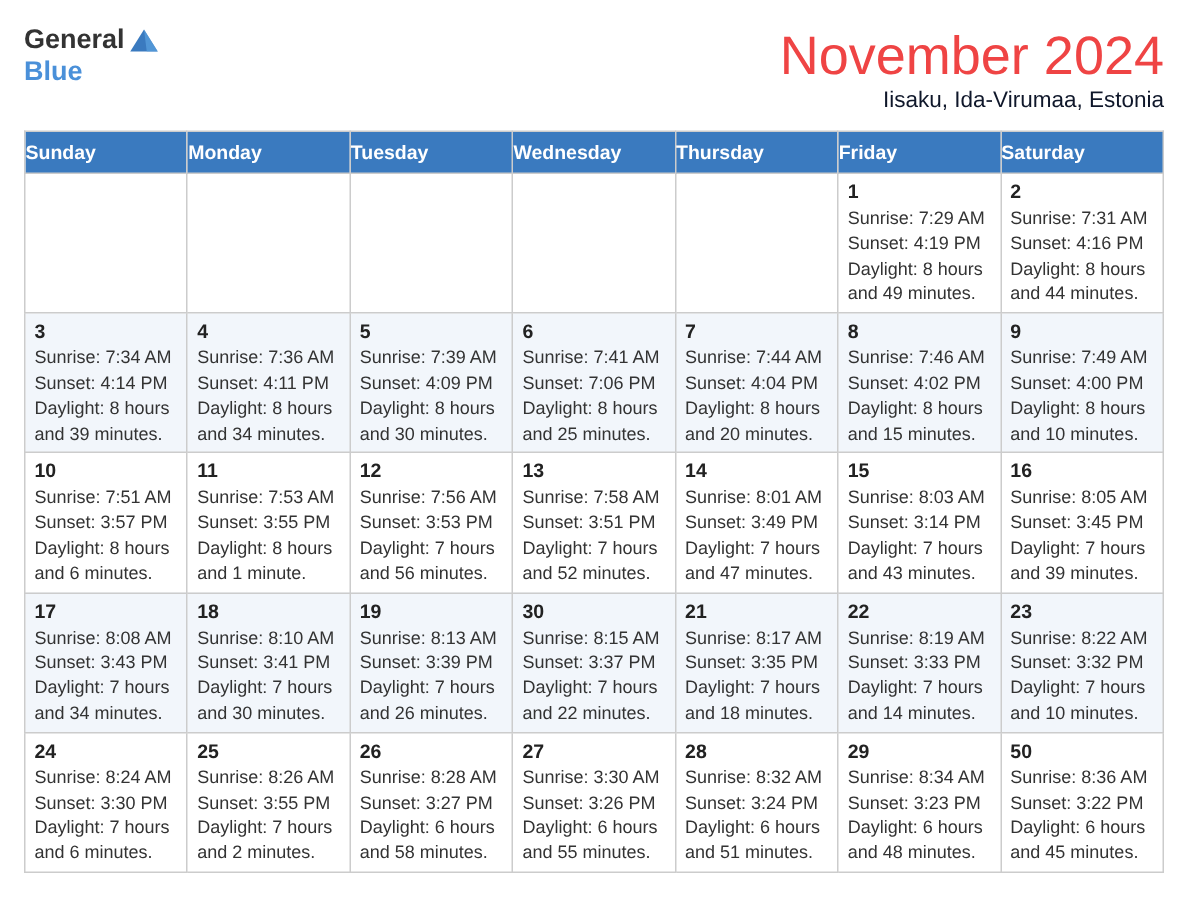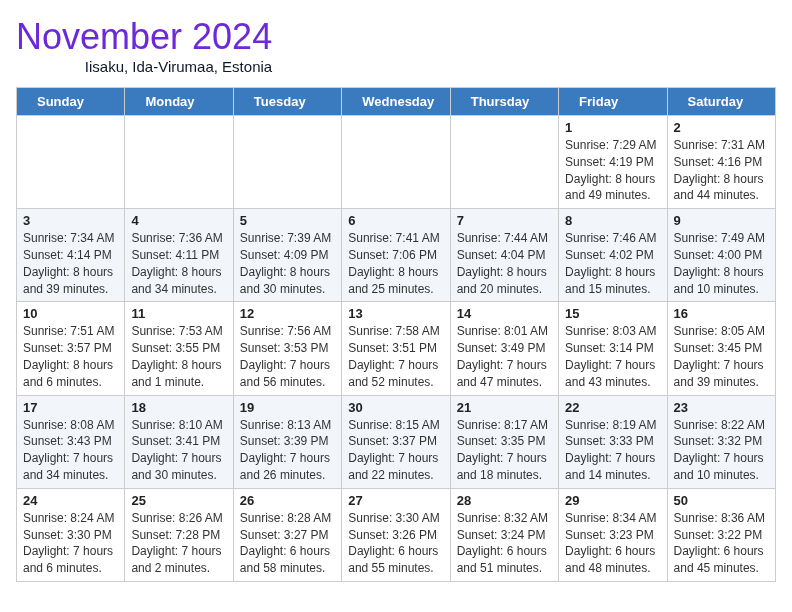--- a/index.html
+++ b/index.html
@@ -36,38 +36,38 @@
       width: 22px;
       height: 22px;
       margin-left: 2px;
     }
     .title-section {
       text-align: right;
     }
     .month-title {
       font-size: 36px;
       font-weight: normal;
-      color: #6d28d9;
+      color: #ef4444;
     }
     .location-subtitle {
       font-size: 15px;
       color: #0f172a;
     }
     .calendar-table {
       width: 100%;
       border-collapse: collapse;
       table-layout: fixed;
     }
     .calendar-table th {
       background-color: #3a7abf;
       color: #fff;
       font-size: 13px;
       font-weight: bold;
       text-align: left;
-      padding: 6px 20px;
+      padding: 6px 0;
       border: 1px solid #ccc;
     }
     .calendar-table td {
       vertical-align: top;
       border: 1px solid #ccc;
       padding: 4px 6px;
       height: 90px;
       font-size: 11px;
       color: #333;
       background: #fff;
@@ -88,20 +88,32 @@
       line-height: 1.4;
     }
     .empty-cell {
       background: #fff !important;
     }
   </style>
 </head>
 <body>
 
 <div class="header">
+  <div class="logo">
+    <div style="display:flex;flex-direction:column;align-items:flex-start;">
+      <div style="display:flex;align-items:center;">
+        <span class="logo-text-general">General</span>
+        <svg class="logo-icon" viewBox="0 0 24 24" xmlns="http://www.w3.org/2000/svg">
+          <polygon points="2,20 12,4 22,20" fill="#3a7abf"></polygon>
+          <polygon points="12,4 22,20 14,20" fill="#5ba3e0" opacity="0.7"></polygon>
+        </svg>
+      </div>
+      <span class="logo-text-blue">Blue</span>
+    </div>
+  </div>
   <div class="title-section">
     <div class="month-title">November 2024</div>
     <div class="location-subtitle">Iisaku, Ida-Virumaa, Estonia</div>
   </div>
 </div>
 
 <table class="calendar-table">
   <thead>
     <tr>
     <th>Sunday</th>
@@ -268,21 +280,21 @@
       <tr>
         <td>
           <span class="day-number">24</span>
           <div class="day-info">Sunrise: 8:24 AM
 Sunset: 3:30 PM
 Daylight: 7 hours and 6 minutes.</div>
         </td>
         <td>
           <span class="day-number">25</span>
           <div class="day-info">Sunrise: 8:26 AM
-Sunset: 7:28 PM
+Sunset: 3:55 PM
 Daylight: 7 hours and 2 minutes.</div>
         </td>
         <td>
           <span class="day-number">26</span>
           <div class="day-info">Sunrise: 8:28 AM
 Sunset: 3:27 PM
 Daylight: 6 hours and 58 minutes.</div>
         </td>
         <td>
           <span class="day-number">27</span>

